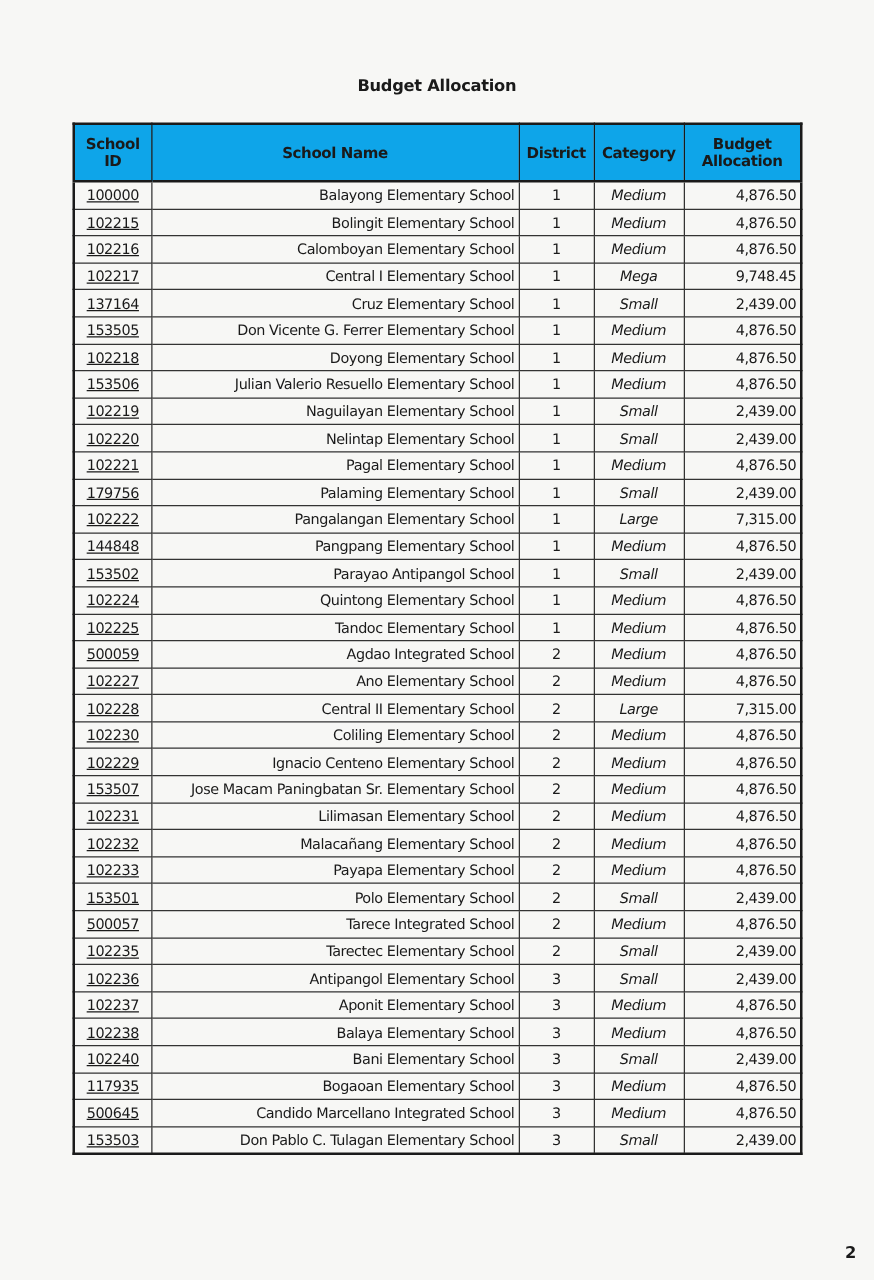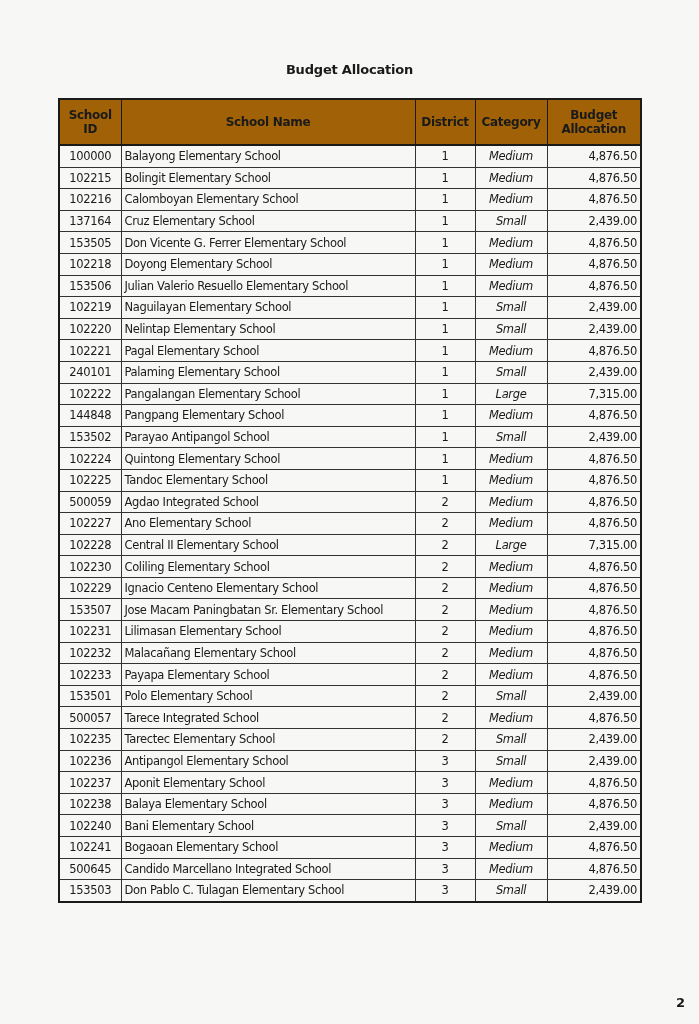--- a/index.html
+++ b/index.html
@@ -26,42 +26,42 @@
     border-collapse: collapse;
     table-layout: fixed;
     border: 2px solid #1a1a1a;
   }
   table.budget col.c-id { width: 62px; }
   table.budget col.c-name { width: 294px; }
   table.budget col.c-dist { width: 60px; }
   table.budget col.c-cat { width: 72px; }
   table.budget col.c-budget { width: 94px; }
   table.budget th {
-    background: #a16207;
+    background: #0ea5e9;
     font-weight: bold;
     font-size: 12px;
     line-height: 14px;
     height: 44px;
     border: 1px solid #1a1a1a;
     border-bottom: 2px solid #1a1a1a;
     text-align: center;
     padding: 0 2px;
     letter-spacing: -0.3px;
   }
   table.budget td {
     height: 20.6px;
     font-size: 11.5px;
     border: 1px solid #333;
     padding: 0 3px;
     white-space: nowrap;
     overflow: hidden;
     letter-spacing: -0.35px;
   }
-  td.id { text-align: center; }
-  td.name { text-align: left; }
+  td.id { text-align: center; text-decoration: underline; }
+  td.name { text-align: right; }
   td.dist { text-align: center; }
   td.cat { text-align: center; font-style: italic; }
   td.budget { text-align: right; padding-right: 6px; }
   .page-number {
     position: absolute;
     top: 995px; left: 676px;
     font-weight: bold;
     font-size: 13px;
   }
 </style>
@@ -103,20 +103,27 @@
         <td class="budget">4,876.50</td>
       </tr>
       <tr>
         <td class="id">102216</td>
         <td class="name">Calomboyan Elementary School</td>
         <td class="dist">1</td>
         <td class="cat">Medium</td>
         <td class="budget">4,876.50</td>
       </tr>
       <tr>
+        <td class="id">102217</td>
+        <td class="name">Central I Elementary School</td>
+        <td class="dist">1</td>
+        <td class="cat">Mega</td>
+        <td class="budget">9,748.45</td>
+      </tr>
+      <tr>
         <td class="id">137164</td>
         <td class="name">Cruz Elementary School</td>
         <td class="dist">1</td>
         <td class="cat">Small</td>
         <td class="budget">2,439.00</td>
       </tr>
       <tr>
         <td class="id">153505</td>
         <td class="name">Don Vicente G. Ferrer Elementary School</td>
         <td class="dist">1</td>
@@ -152,21 +159,21 @@
         <td class="budget">2,439.00</td>
       </tr>
       <tr>
         <td class="id">102221</td>
         <td class="name">Pagal Elementary School</td>
         <td class="dist">1</td>
         <td class="cat">Medium</td>
         <td class="budget">4,876.50</td>
       </tr>
       <tr>
-        <td class="id">240101</td>
+        <td class="id">179756</td>
         <td class="name">Palaming Elementary School</td>
         <td class="dist">1</td>
         <td class="cat">Small</td>
         <td class="budget">2,439.00</td>
       </tr>
       <tr>
         <td class="id">102222</td>
         <td class="name">Pangalangan Elementary School</td>
         <td class="dist">1</td>
         <td class="cat">Large</td>
@@ -306,21 +313,21 @@
         <td class="budget">4,876.50</td>
       </tr>
       <tr>
         <td class="id">102240</td>
         <td class="name">Bani Elementary School</td>
         <td class="dist">3</td>
         <td class="cat">Small</td>
         <td class="budget">2,439.00</td>
       </tr>
       <tr>
-        <td class="id">102241</td>
+        <td class="id">117935</td>
         <td class="name">Bogaoan Elementary School</td>
         <td class="dist">3</td>
         <td class="cat">Medium</td>
         <td class="budget">4,876.50</td>
       </tr>
       <tr>
         <td class="id">500645</td>
         <td class="name">Candido Marcellano Integrated School</td>
         <td class="dist">3</td>
         <td class="cat">Medium</td>

